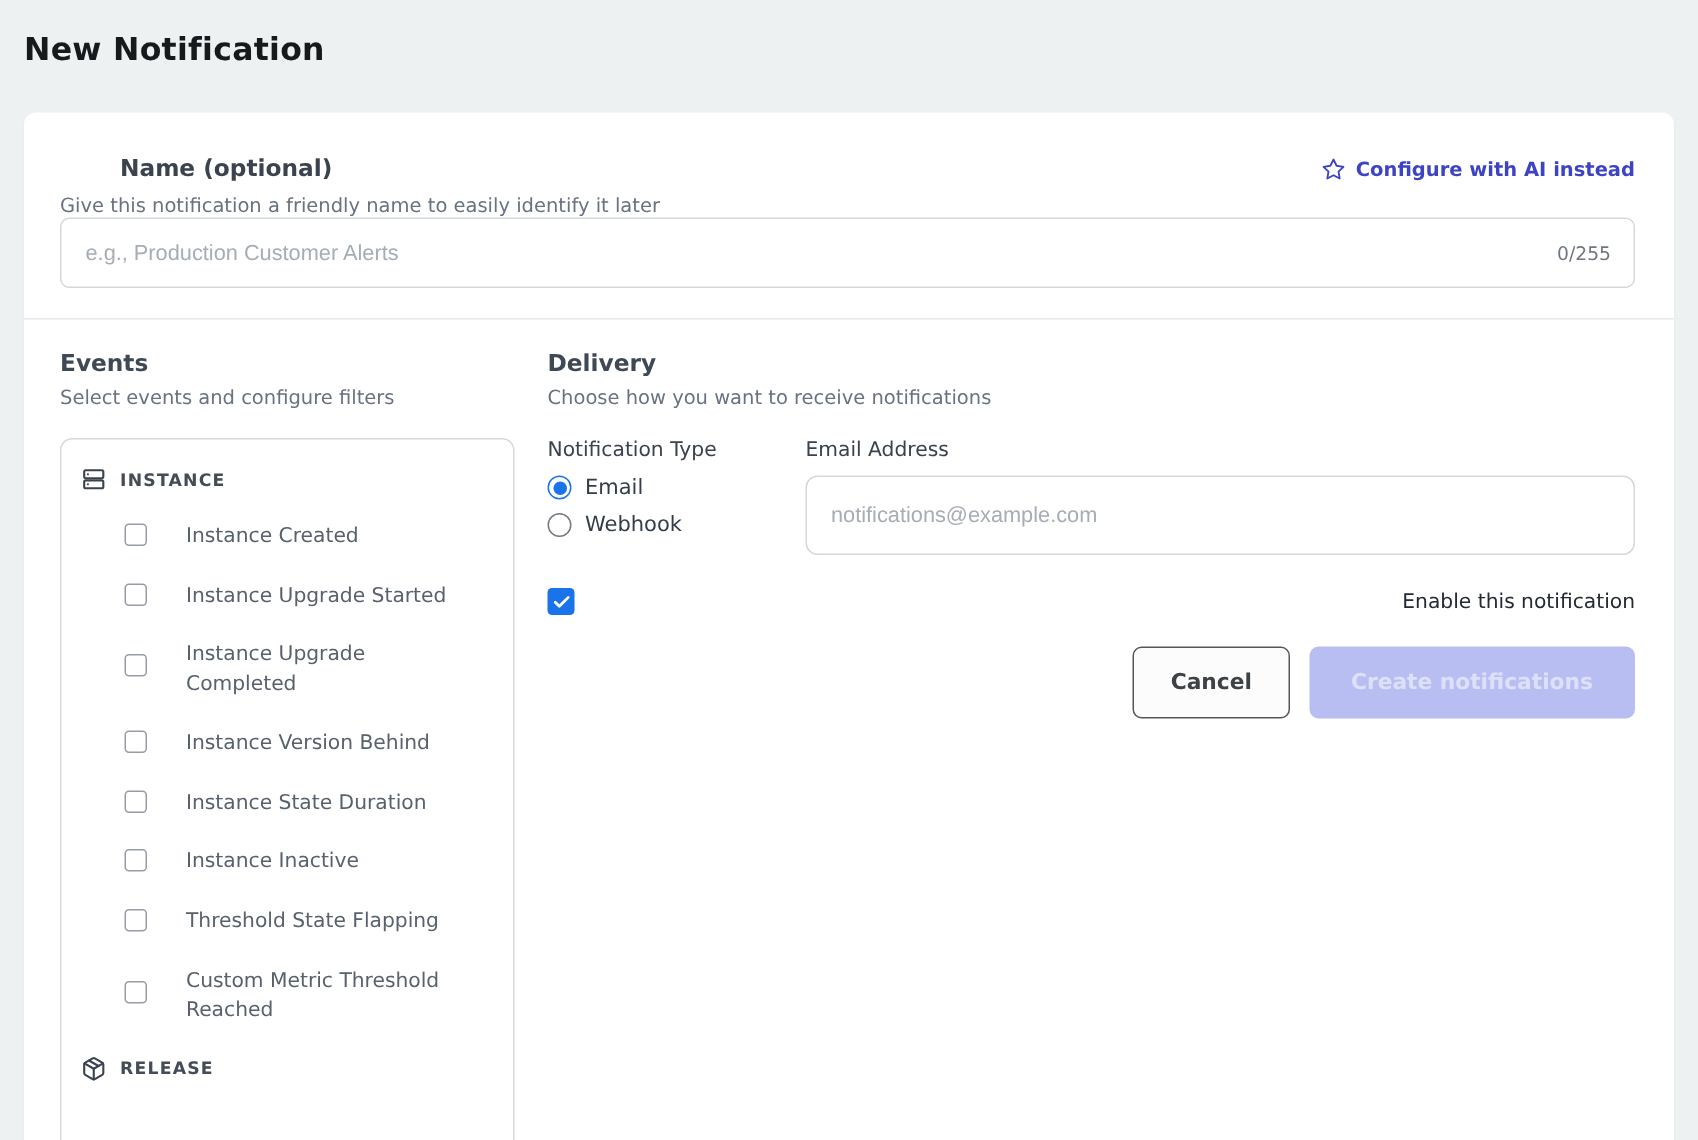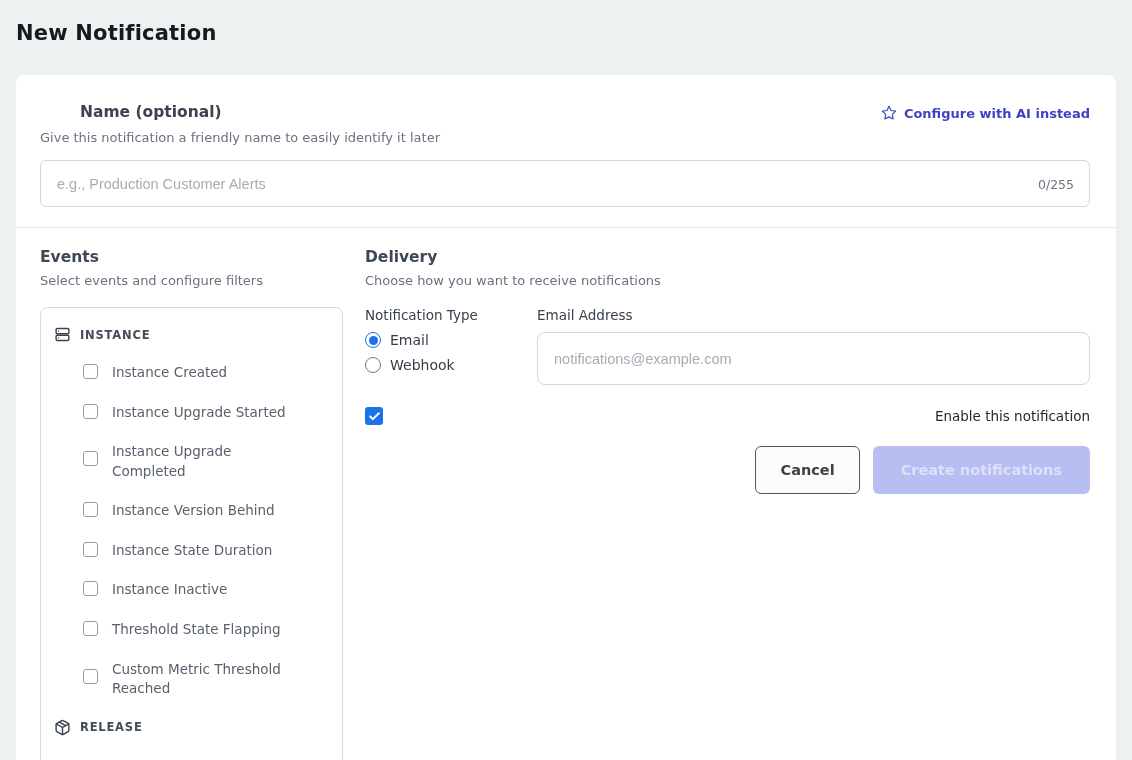--- a/index.html
+++ b/index.html
@@ -17,21 +17,21 @@
     margin:30px 16px 0; background:#fff; border-radius:8px;
     box-shadow:0 1px 2px rgba(0,0,0,.04);
     min-height:700px;
   }
   .card-top { padding:28px 26px 20px 24px; }
   .name-row { display:flex; justify-content:space-between; align-items:flex-start; margin-bottom:9px;margin-left:40px; }
   .section-label { font-size:15.5px; font-weight:600; color:#3a434e; }
   .ai-link { display:flex; align-items:center; gap:7px; color:#3d44c3; font-size:13px; font-weight:600; cursor:pointer; margin-top:2px; }
   .ai-link svg { display:block; }
   .sub-text { font-size:13px; color:#697280; }
-  .name-desc { margin-bottom:15px; }
+  .name-desc { }
   .input-wrap { position:relative; }
   .text-input {
     width:100%; height:47px; border:1px solid #d3d8db; border-radius:6px;
     padding:0 64px 0 16px; font-size:14.5px; color:#30363d; outline:none;
     font-family:"Liberation Sans",sans-serif; background:#fff;
   }
   .text-input::placeholder { color:#a6adb5; }
   .char-counter {
     position:absolute; right:16px; top:50%; transform:translateY(-50%);
     font-size:12.5px; color:#6f7680;
@@ -40,21 +40,21 @@
   .card-bottom { display:flex; padding:20px 26px 0 24px; gap:22px; }
   .events-col { width:303px; flex:none; }
   .delivery-col { flex:1; min-width:0; }
   .col-heading { font-size:15.5px; font-weight:600; color:#3f4955; margin-bottom:7px; }
   .col-sub { margin-bottom:19px; }
   
   .panel { border:1px solid #d6dadd; border-radius:8px; height:478px; padding:8px 0 0; }
   .group-header { display:flex; align-items:center; gap:9px; padding:10px 13px; }
   .group-header svg { flex:none; display:block; }
   .group-title { font-size:11.5px; font-weight:600; letter-spacing:.07em; color:#434c57; }
-  .event-item { display:flex; align-items:flex-start; gap:14px; padding:10px 12px 10px 42px; }
+  .event-item { display:flex; align-items:flex-start; gap:26px; padding:10px 12px 10px 42px; }
   .checkbox {
     width:15px; height:15px; border:1.5px solid #969ca4; border-radius:3px;
     background:#fff; flex:none; margin-top:1px; cursor:pointer;
   }
   .event-label { font-size:13.5px; color:#58616d; line-height:1.45; max-width:188px; cursor:default; }
   
   .delivery-grid { display:flex; }
   .type-col { width:172px; flex:none; }
   .email-col { flex:1; min-width:0; }
   .field-label { font-size:13.5px; font-weight:500; color:#39424d; margin-bottom:9px; }

